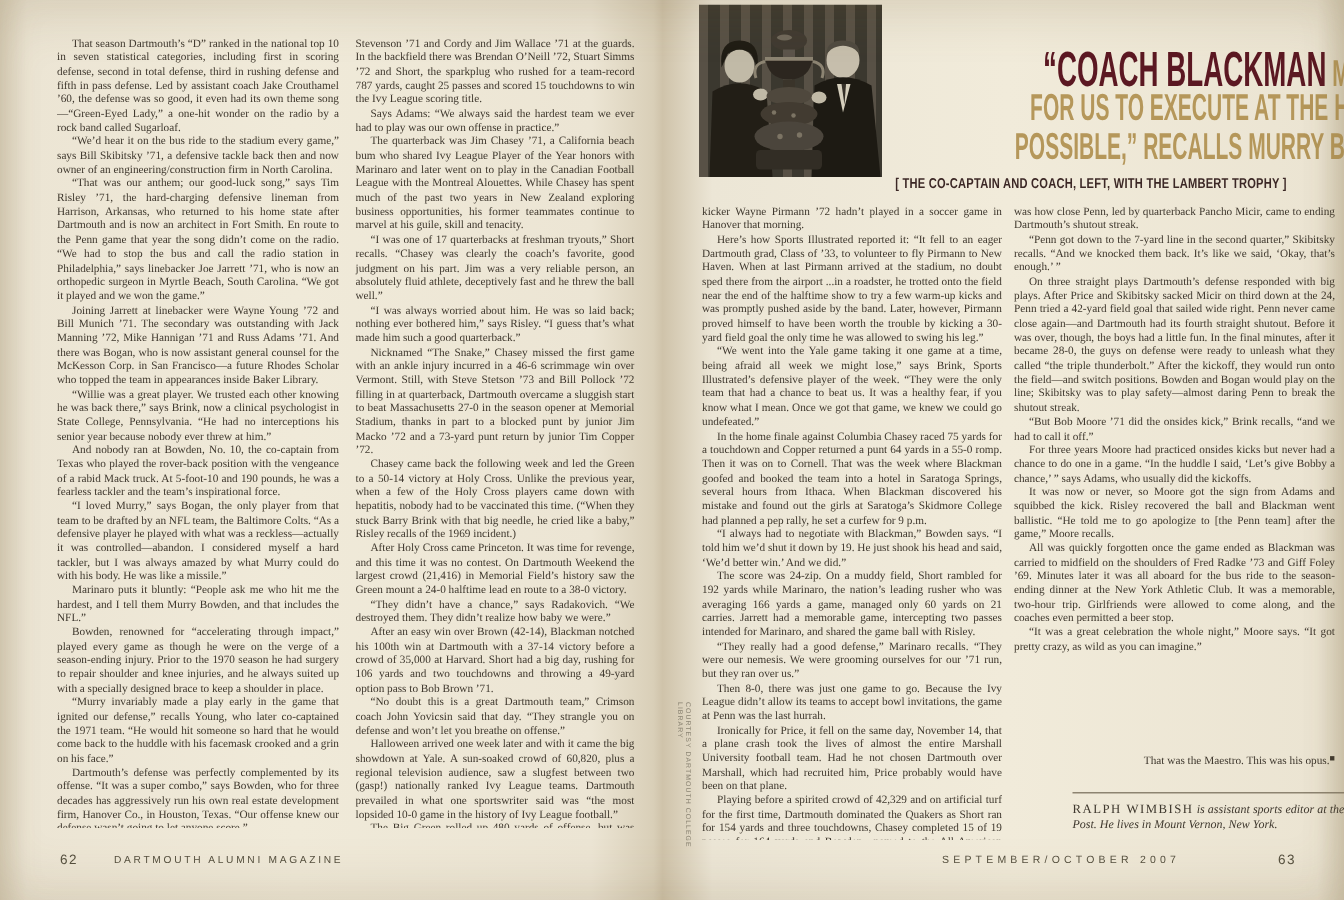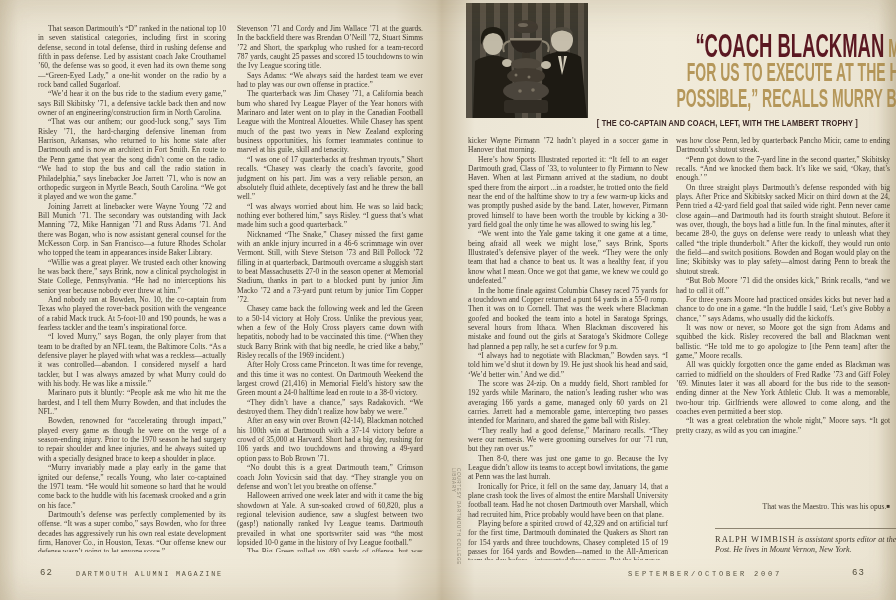--- a/index.html
+++ b/index.html
@@ -27,21 +27,21 @@
     font-family:"Liberation Sans",sans-serif;font-weight:bold;white-space:nowrap;}
   .hl-maroon{color:#5b1822;font-size:33px;letter-spacing:0;}
   .hl-gold{color:#b5975a;font-size:25px;letter-spacing:0;}
   .hl-caption-wrap{position:absolute;left:560px;right:26px;top:112px;text-align:left;}
   .hl-caption{display:inline-block;transform:scaleX(0.78);transform-origin:50% 50%;
     font-family:"Liberation Sans",sans-serif;font-weight:bold;font-size:9.5px;color:#3c2826;white-space:nowrap;letter-spacing:0.2px;}
   
   .photo{position:absolute;left:466px;top:3px;width:122px;height:115px;}
   .photo svg{display:block;width:100%;height:100%;}
   
-  .footer-text{position:absolute;font-family:Liberation Mono, monospace;color:#55503f;}
+  .footer-text{position:absolute;font-family:Liberation Sans, sans-serif;color:#55503f;}
   #pg62{left:40px;top:568px;font-size:9px;letter-spacing:1px;}
   #mag-name{left:76px;top:570px;font-size:6.8px;letter-spacing:1.8px;}
   #issue{left:614px;top:570px;font-size:7px;letter-spacing:2.8px;margin-left:14px;}
   #pg63{left:852px;top:568px;font-size:9px;letter-spacing:1px;}
   .credit{position:absolute;left:451px;top:468px;height:110px;writing-mode:vertical-rl;
     font-family:"Liberation Sans",sans-serif;font-size:4.6px;letter-spacing:0.7px;color:#8b8473;}
 </style>
 </head>
 <body>
 
@@ -136,21 +136,21 @@
 
   <div class="col" id="col-right-a">
       <p class="cont">kicker Wayne Pirmann ’72 hadn’t played in a soccer game in Hanover that morning.</p>
       <p>Here’s how Sports Illustrated reported it: “It fell to an eager Dartmouth grad, Class of ’33, to volunteer to fly Pirmann to New Haven. When at last Pirmann arrived at the stadium, no doubt sped there from the airport ...in a roadster, he trotted onto the field near the end of the halftime show to try a few warm-up kicks and was promptly pushed aside by the band. Later, however, Pirmann proved himself to have been worth the trouble by kicking a 30-yard field goal the only time he was allowed to swing his leg.”</p>
       <p>“We went into the Yale game taking it one game at a time, being afraid all week we might lose,” says Brink, Sports Illustrated’s defensive player of the week. “They were the only team that had a chance to beat us. It was a healthy fear, if you know what I mean. Once we got that game, we knew we could go undefeated.”</p>
       <p>In the home finale against Columbia Chasey raced 75 yards for a touchdown and Copper returned a punt 64 yards in a 55-0 romp. Then it was on to Cornell. That was the week where Blackman goofed and booked the team into a hotel in Saratoga Springs, several hours from Ithaca. When Blackman discovered his mistake and found out the girls at Saratoga’s Skidmore College had planned a pep rally, he set a curfew for 9 p.m.</p>
       <p>“I always had to negotiate with Blackman,” Bowden says. “I told him we’d shut it down by 19. He just shook his head and said, ‘We’d better win.’ And we did.”</p>
       <p>The score was 24-zip. On a muddy field, Short rambled for 192 yards while Marinaro, the nation’s leading rusher who was averaging 166 yards a game, managed only 60 yards on 21 carries. Jarrett had a memorable game, intercepting two passes intended for Marinaro, and shared the game ball with Risley.</p>
       <p>“They really had a good defense,” Marinaro recalls. “They were our nemesis. We were grooming ourselves for our ’71 run, but they ran over us.”</p>
       <p>Then 8-0, there was just one game to go. Because the Ivy League didn’t allow its teams to accept bowl invitations, the game at Penn was the last hurrah.</p>
-      <p>Ironically for Price, it fell on the same day, January 14, that a plane crash took the lives of almost the entire Marshall University football team. Had he not chosen Dartmouth over Marshall, which had recruited him, Price probably would have been on that plane.</p>
+      <p>Ironically for Price, it fell on the same day, November 14, that a plane crash took the lives of almost the entire Marshall University football team. Had he not chosen Dartmouth over Marshall, which had recruited him, Price probably would have been on that plane.</p>
       <p>Playing before a spirited crowd of 42,329 and on artificial turf for the first time, Dartmouth dominated the Quakers as Short ran for 154 yards and three touchdowns, Chasey completed 15 of 19 passes for 164 yards and Bowden—named to the All-American team the day before—intercepted three passes. But the big news</p>
     </div>
   <div class="col" id="col-right-b">
       <p class="cont">was how close Penn, led by quarterback Pancho Micir, came to ending Dartmouth’s shutout streak.</p>
       <p>“Penn got down to the 7-yard line in the second quarter,” Skibitsky recalls. “And we knocked them back. It’s like we said, ‘Okay, that’s enough.’ ”</p>
       <p>On three straight plays Dartmouth’s defense responded with big plays. After Price and Skibitsky sacked Micir on third down at the 24, Penn tried a 42-yard field goal that sailed wide right. Penn never came close again—and Dartmouth had its fourth straight shutout. Before it was over, though, the boys had a little fun. In the final minutes, after it became 28-0, the guys on defense were ready to unleash what they called “the triple thunderbolt.” After the kickoff, they would run onto the field—and switch positions. Bowden and Bogan would play on the line; Skibitsky was to play safety—almost daring Penn to break the shutout streak.</p>
       <p>“But Bob Moore ’71 did the onsides kick,” Brink recalls, “and we had to call it off.”</p>
       <p>For three years Moore had practiced onsides kicks but never had a chance to do one in a game. “In the huddle I said, ‘Let’s give Bobby a chance,’ ” says Adams, who usually did the kickoffs.</p>
       <p>It was now or never, so Moore got the sign from Adams and squibbed the kick. Risley recovered the ball and Blackman went ballistic. “He told me to go apologize to [the Penn team] after the game,” Moore recalls.</p>
       <p>All was quickly forgotten once the game ended as Blackman was carried to midfield on the shoulders of Fred Radke ’73 and Giff Foley ’69. Minutes later it was all aboard for the bus ride to the season-ending dinner at the New York Athletic Club. It was a memorable, two-hour trip. Girlfriends were allowed to come along, and the coaches even permitted a beer stop.</p>

